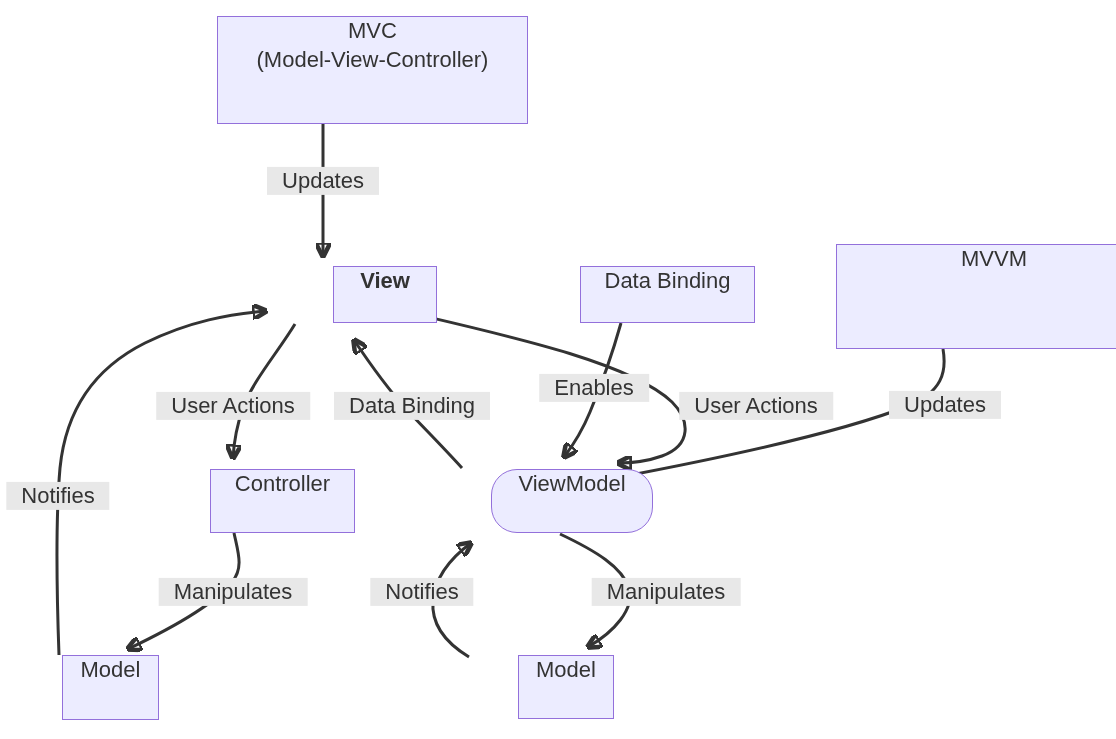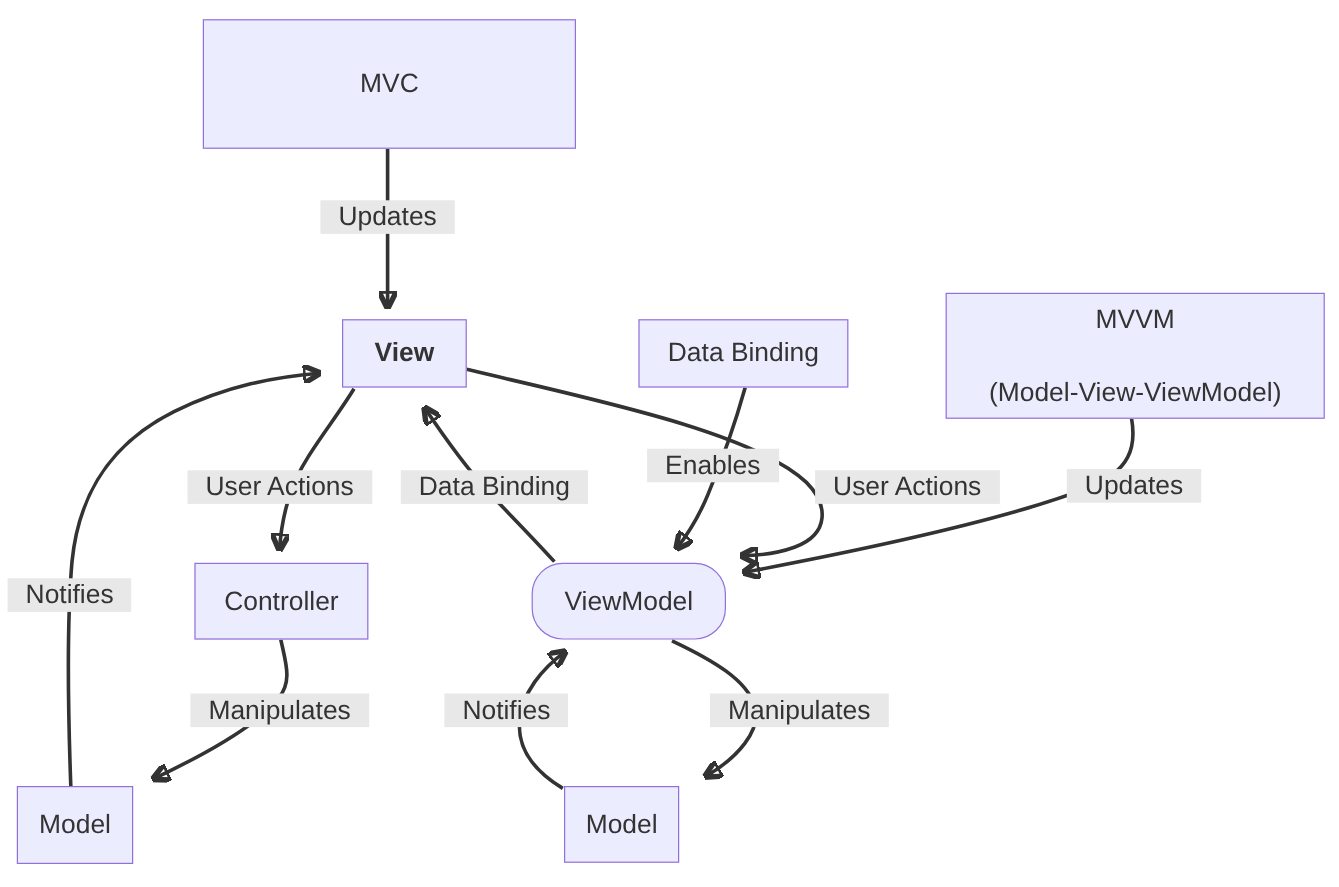--- a/index.html
+++ b/index.html
@@ -29,25 +29,25 @@
   }
   .node {
     position: absolute;
     box-sizing: border-box;
     background: #ECECFF;
     border: 1.5px solid #9370DB;
     color: #333333;
     display: flex;
     flex-direction: column;
     align-items: center;
-    justify-content: center;
     font-size: 22px;
     line-height: 1.3;
     text-align: center;
     white-space: nowrap;
+    margin-left: 48px;
   }
   .edge-label {
     position: absolute;
     transform: translate(-50%, -50%);
     background: #e8e8e8;
     color: #333333;
     font-size: 22px;
     line-height: 1.1;
     padding: 2px 15px;
     white-space: nowrap;
@@ -73,33 +73,33 @@
     <path d="M 462 468 C 442 446, 423 427, 407 410 C 388 389, 370 364, 354 340" marker-end="url(#arrow)"></path>
     <path d="M 369 303 C 470 328, 625 357, 672 402 C 690 420, 692 445, 662 456 C 648 461, 632 463, 618 463" marker-end="url(#arrow)"></path>
     <path d="M 621 323 C 612 355, 600 388, 590 412 C 583 429, 574 444, 564 457" marker-end="url(#arrow)"></path>
     <path d="M 943 349 C 947 372, 942 392, 908 406 C 840 433, 710 460, 620 477" marker-end="url(#arrow)"></path>
     <path d="M 560 534 C 596 551, 622 567, 629 588 C 635 609, 614 632, 588 647" marker-end="url(#arrow)"></path>
     <path d="M 469 657 C 446 643, 431 625, 433 601 C 435 577, 452 557, 471 543" marker-end="url(#arrow)"></path>
   </svg>
 
   <div class="node" style="left:169px; top:16px; width:311px; height:108px;">
     <div>MVC</div>
+    <div>(Model-View-Controller)</div>
   </div>
 
   <div class="node" style="left:285px; top:266px; width:104px; height:57px;font-weight:bold;">
     <div>View</div>
   </div>
 
   <div class="node" style="left:532px; top:266px; width:175px; height:57px;">
     <div>Data Binding</div>
   </div>
 
   <div class="node" style="left:788px; top:244px; width:316px; height:105px;gap:32px;">
     <div>MVVM</div>
-    <div>(Model-View-ViewModel)</div>
   </div>
 
   <div class="node" style="left:162px; top:469px; width:145px; height:64px;">
     <div>Controller</div>
   </div>
 
   <div class="node" style="left:443px; top:469px; width:162px; height:64px;border-radius:26px;">
     <div>ViewModel</div>
   </div>
 

